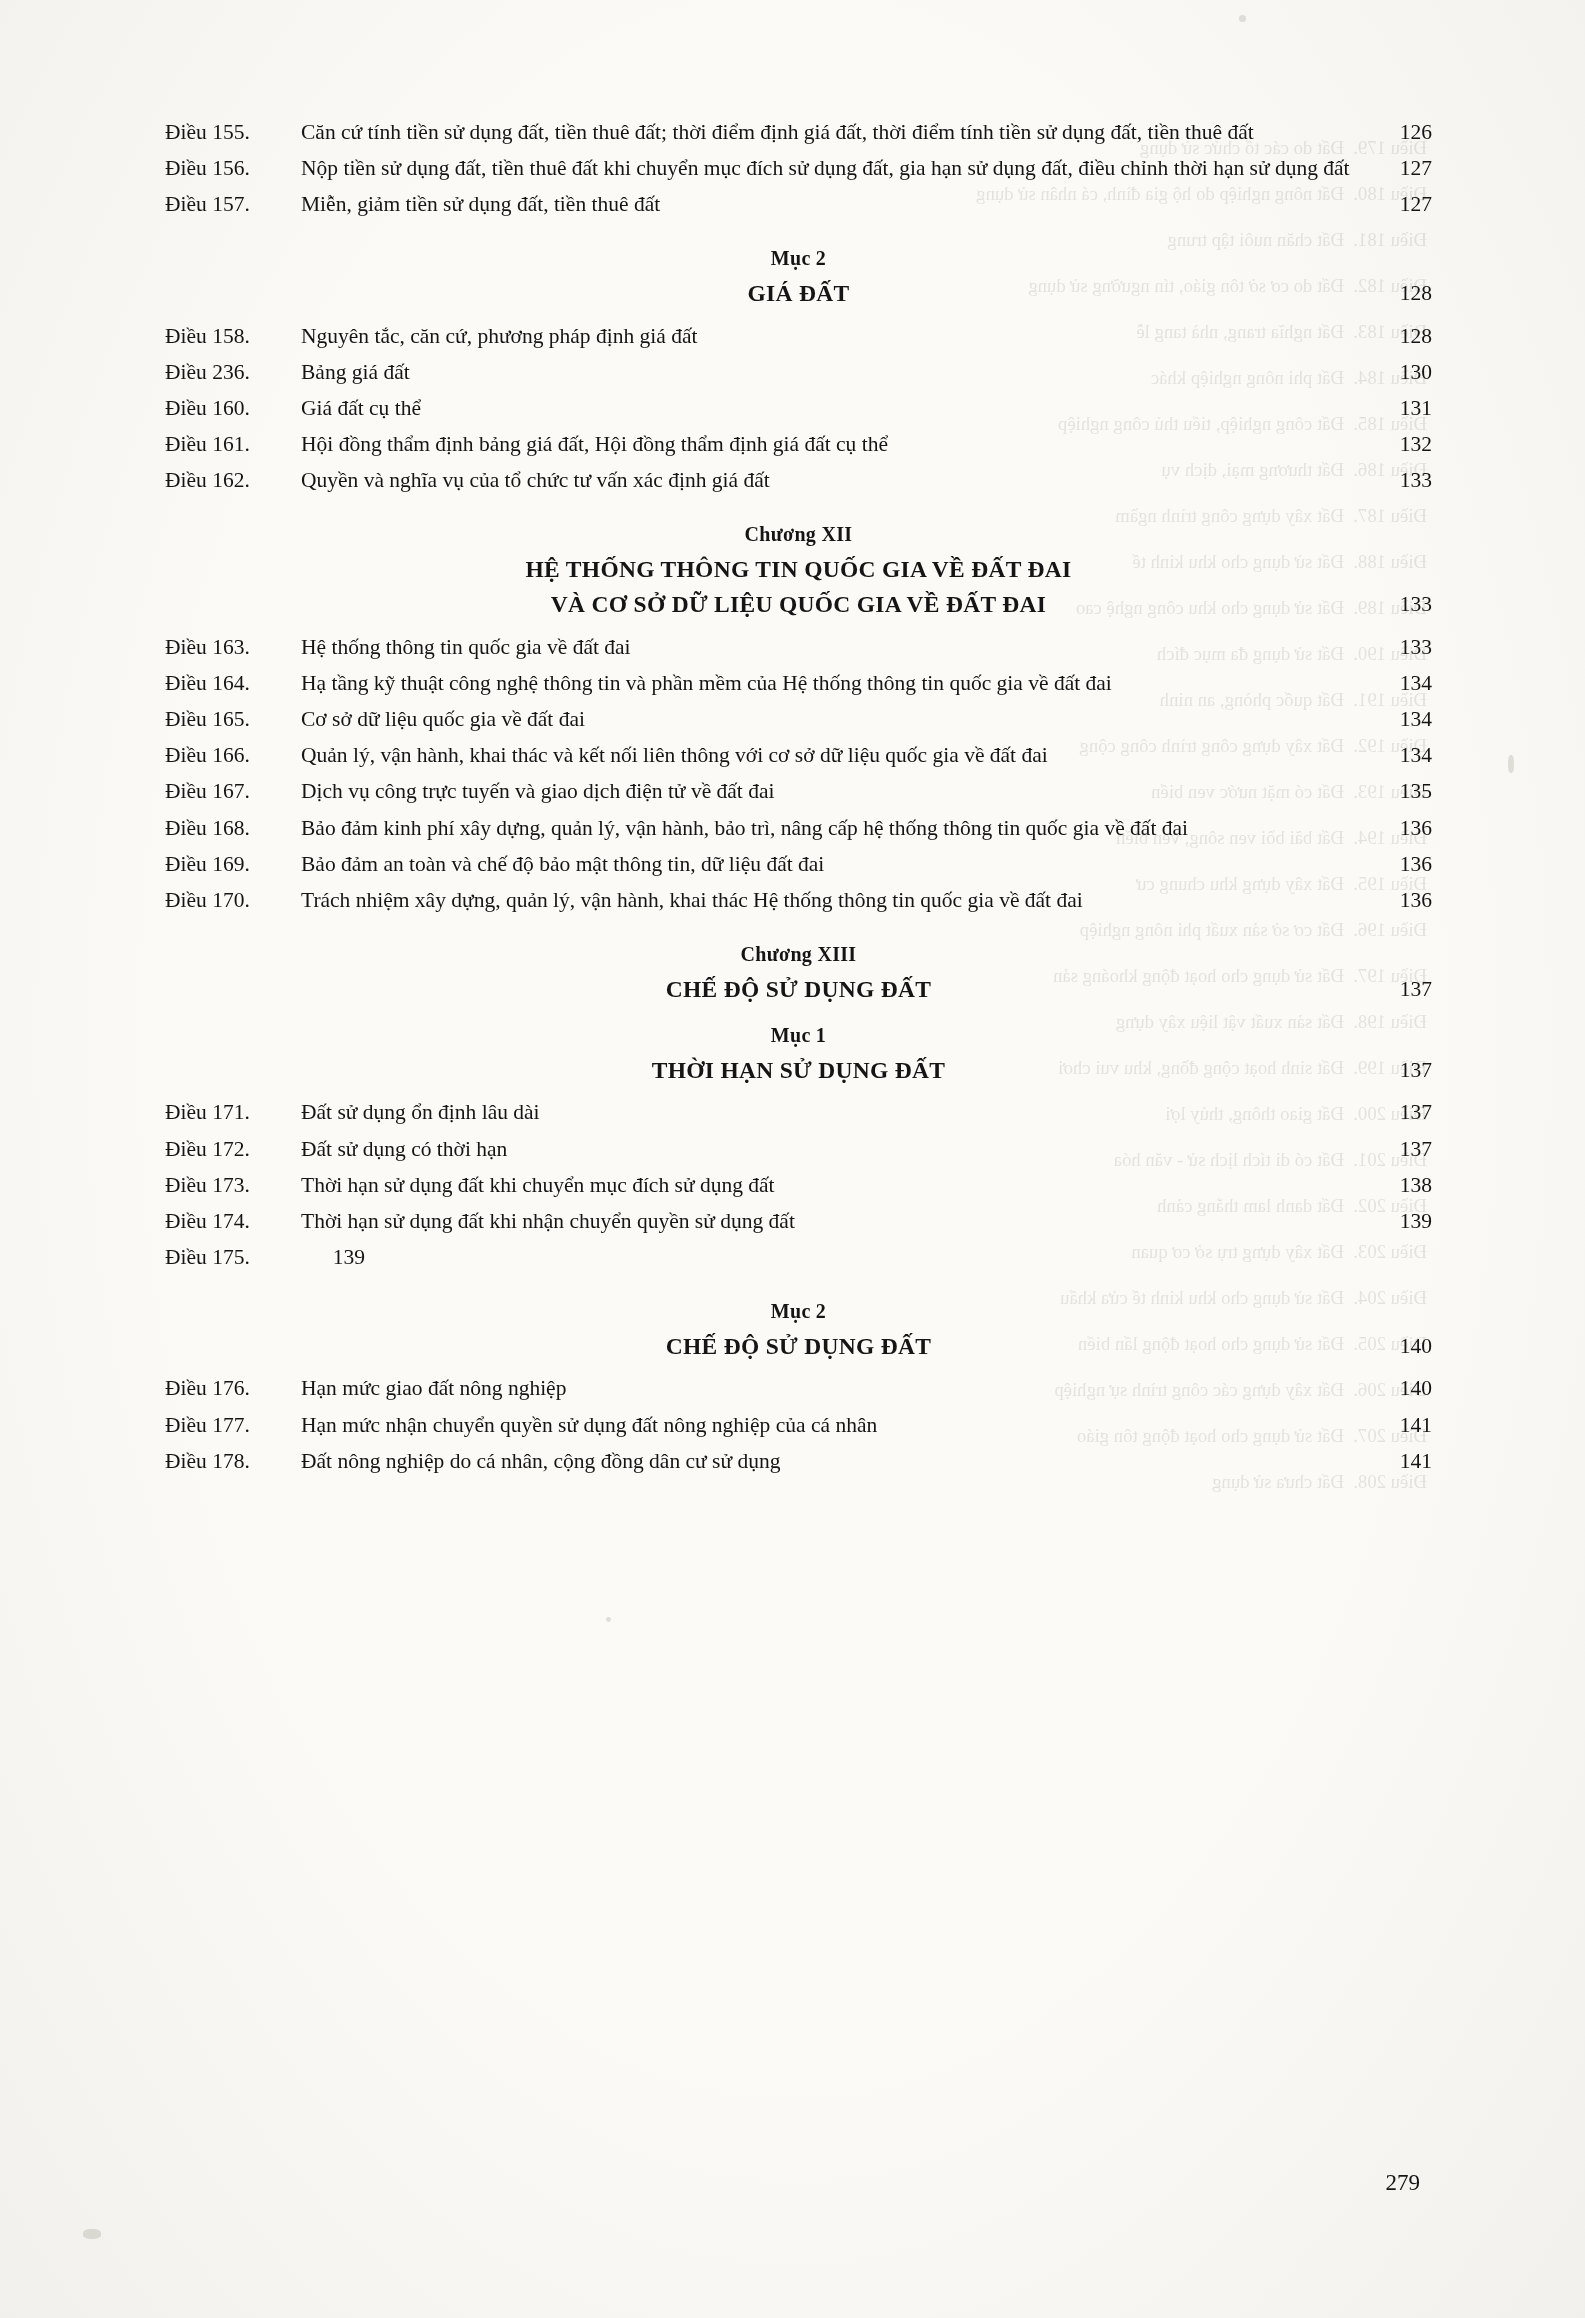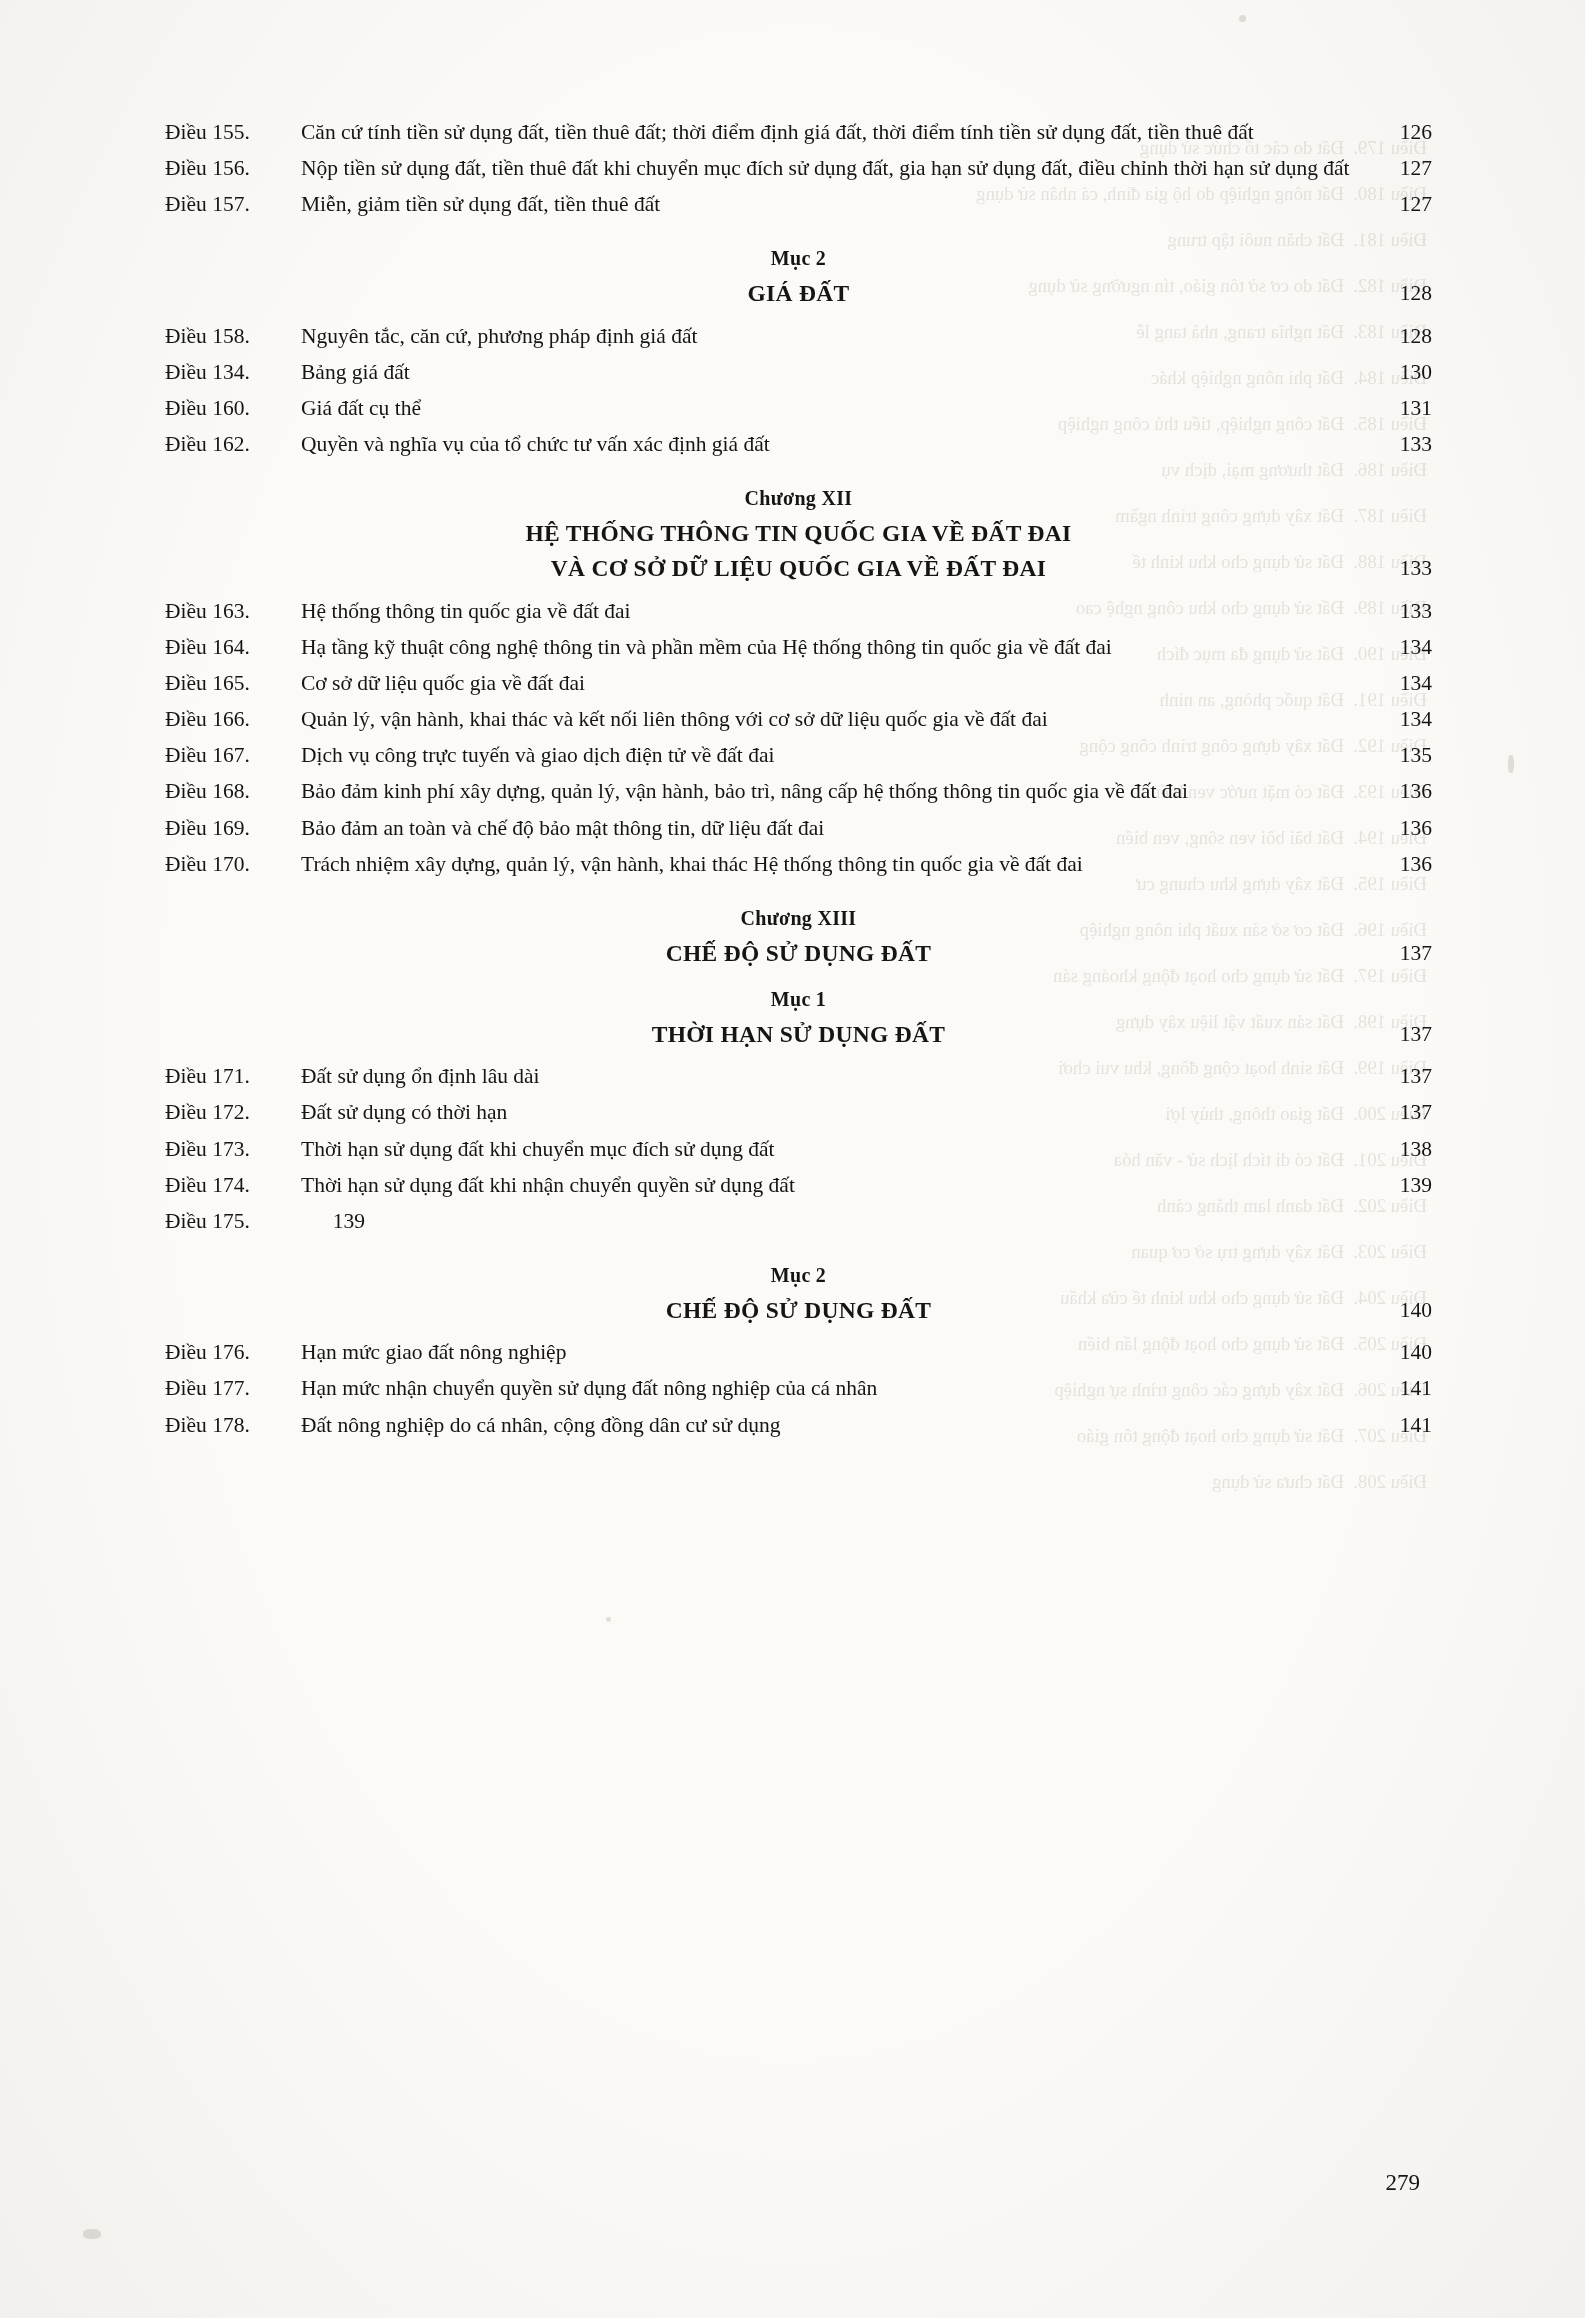--- a/index.html
+++ b/index.html
@@ -181,28 +181,33 @@
       <div class="h-line big">GIÁ ĐẤT</div>
       <div class="h-page">128</div>
     </div>
 
     <div class="entry">
       <div class="label">Điều 158.</div>
       <div class="title">Nguyên tắc, căn cứ, phương pháp định giá đất</div>
       <div class="pageno">128</div>
     </div>
     <div class="entry">
-      <div class="label">Điều 134.</div>
+      <div class="label">Điều 236.</div>
       <div class="title">Bảng giá đất</div>
       <div class="pageno">130</div>
     </div>
     <div class="entry">
       <div class="label">Điều 160.</div>
       <div class="title">Giá đất cụ thể</div>
       <div class="pageno">131</div>
+    </div>
+    <div class="entry">
+      <div class="label">Điều 161.</div>
+      <div class="title">Hội đồng thẩm định bảng giá đất, Hội đồng thẩm định giá đất cụ thể</div>
+      <div class="pageno">132</div>
     </div>
     <div class="entry">
       <div class="label">Điều 162.</div>
       <div class="title">Quyền và nghĩa vụ của tổ chức tư vấn xác định giá đất</div>
       <div class="pageno">133</div>
     </div>
 
     <div class="heading-block with-page">
       <div class="h-line">Chương XII</div>
       <div class="h-line big">HỆ THỐNG THÔNG TIN QUỐC GIA VỀ ĐẤT ĐAI</div>

